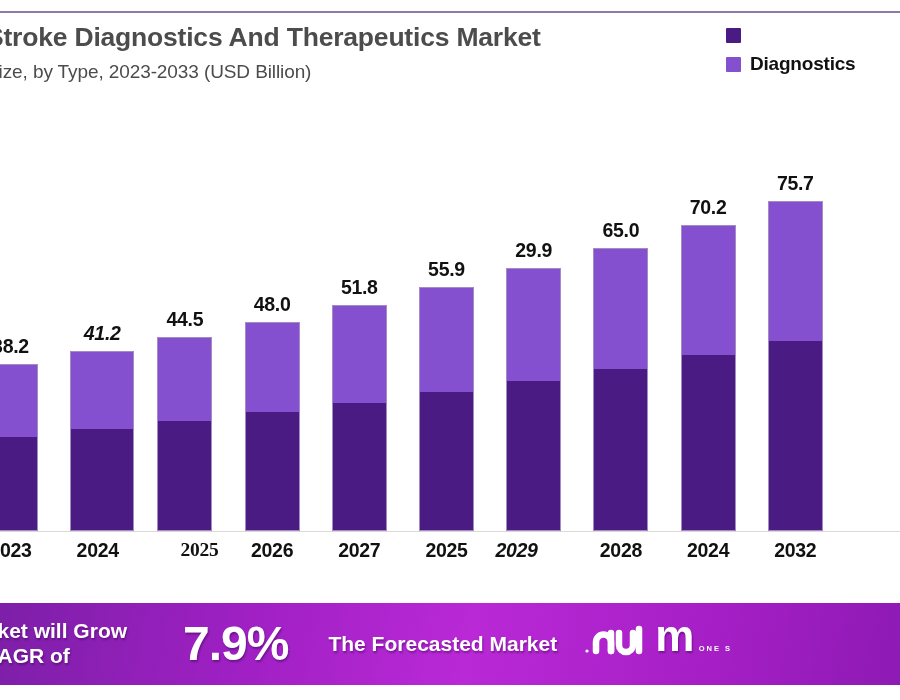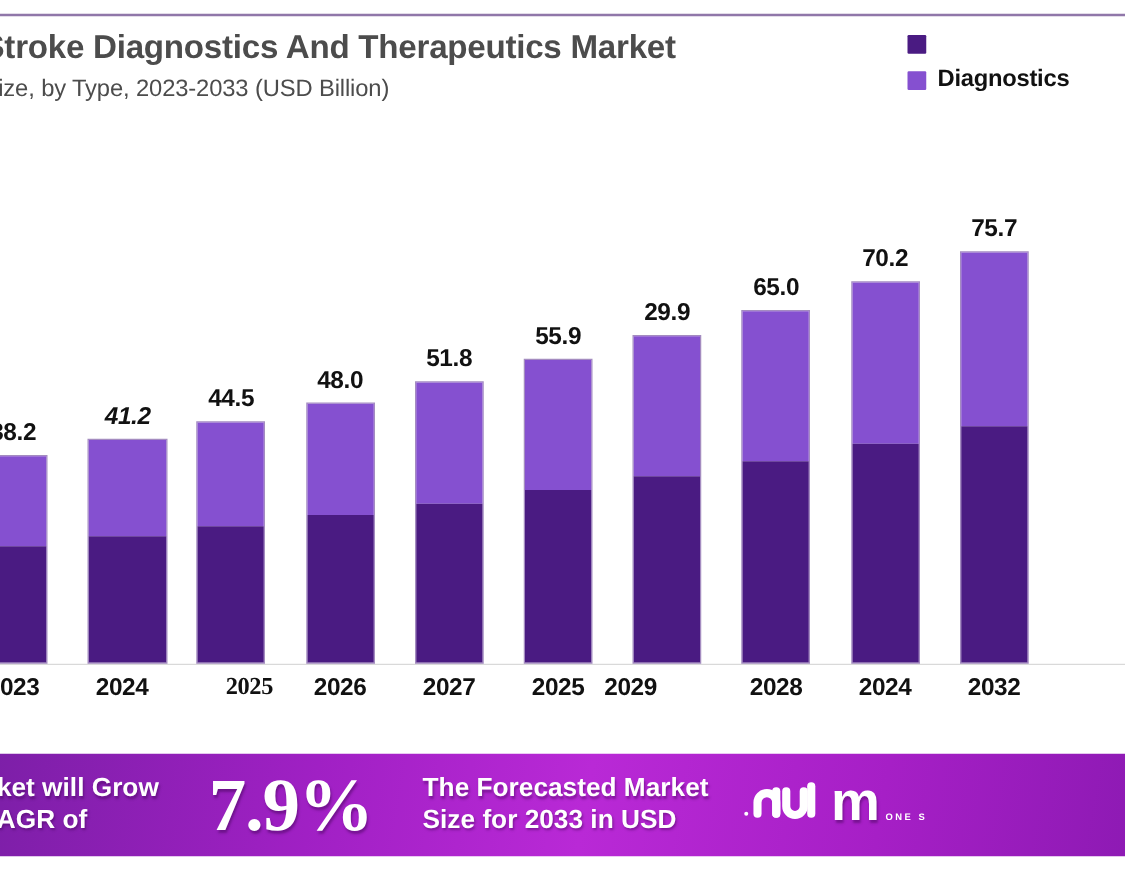--- a/index.html
+++ b/index.html
@@ -171,37 +171,36 @@
   .banner-cell {
     display: flex;
     align-items: center;
     flex: 0 0 auto;
   }
   .cagr-caption {
     font-size: 21px;
     margin-left: -83px;
   }
   .cagr-value {
-    font-size: 60px;
-    margin-left: 40px;
+    font-size: 48px;
+    margin-left: 56px;
     letter-spacing: -1px;
-    font-family: Liberation Serif, serif;
   }
   .forecast-caption {
     font-size: 21px;
     margin-left: 40px;
   }
   .forecast-value {
     font-size: 46px;
     margin-left: 26px;
     letter-spacing: -1px;
   }
   .brand {
     display: flex;
-    align-items: center;
+    align-items: flex-start;
     margin-left: 26px;
   }
   .brand-mark { flex: 0 0 auto; }
   .brand-word {
     margin-left: 10px;
     position: relative;
     top: -2px;
   }
   .brand-m {
     font-size: 44px;
@@ -317,40 +316,39 @@
       </div>
   </div>
 
   <div class="xaxis" id="xaxis">
       <div class="xtick" style="left: -17px; width: 55px;">2023</div>
       <div class="xtick" style="left: 70.2px; width: 55px;">2024</div>
       <div class="xtick" style="left: 172px; width: 55px; font-family: Liberation Serif, serif;">2025</div>
       <div class="xtick" style="left: 244.6px; width: 55px;">2026</div>
       <div class="xtick" style="left: 331.8px; width: 55px;">2027</div>
       <div class="xtick" style="left: 419px; width: 55px;">2025</div>
-      <div class="xtick" style="left: 477px; width: 55px;">2029</div>
+      <div class="xtick" style="left: 489px; width: 55px; font-style: italic;">2029</div>
       <div class="xtick" style="left: 593.4px; width: 55px;">2028</div>
       <div class="xtick" style="left: 680.6px; width: 55px;">2024</div>
       <div class="xtick" style="left: 767.8px; width: 55px;">2032</div>
     </div>
 
   <div class="banner">
 
     <div class="banner-cell">
       <div class="banner-text cagr-caption">
         <div>The Market will Grow</div>
         <div>At the CAGR of</div>
       </div>
       <div class="banner-text cagr-value">7.9%</div>
     </div>
 
     <div class="banner-cell">
       <div class="banner-text forecast-caption">
         <div>The Forecasted Market</div>
-        <div>Size for 2033 in USD</div>
       </div>
     </div>
 
     <div class="brand">
       <span class="brand-mark">
         <svg width="62" height="44" viewBox="0 0 62 44" aria-hidden="true">
           <g fill="none" stroke="#ffffff" stroke-width="6.5" stroke-linecap="round">
             <circle cx="4" cy="31" r="1.6" fill="#ffffff" stroke="none"></circle>
             <path d="M13 31 L13 22 A7.5 7.5 0 0 1 28 22 L28 31"></path>
             <path d="M28 13 L28 31"></path>

